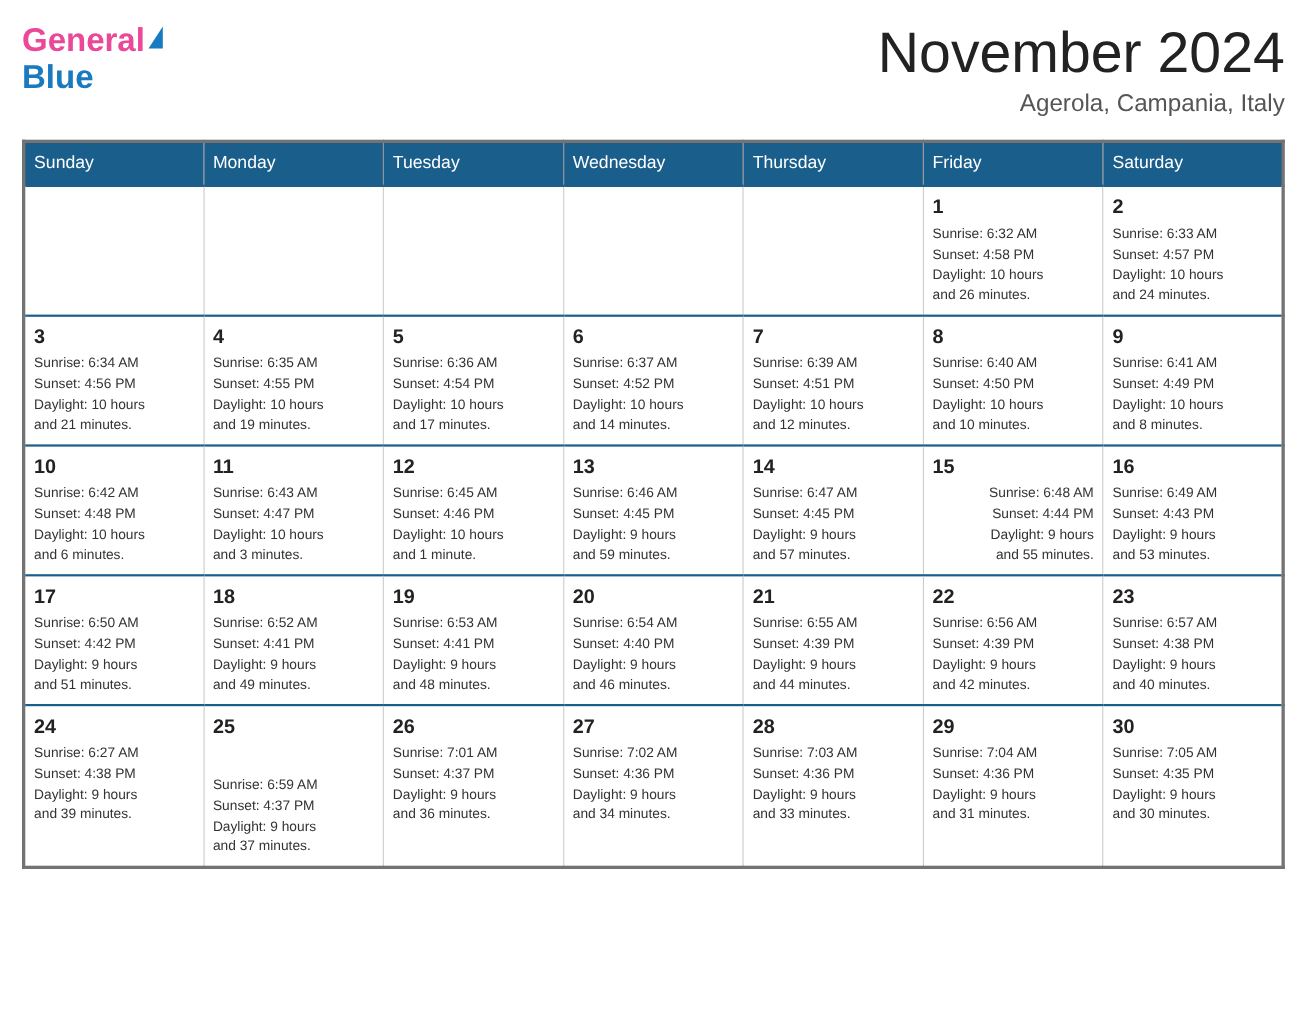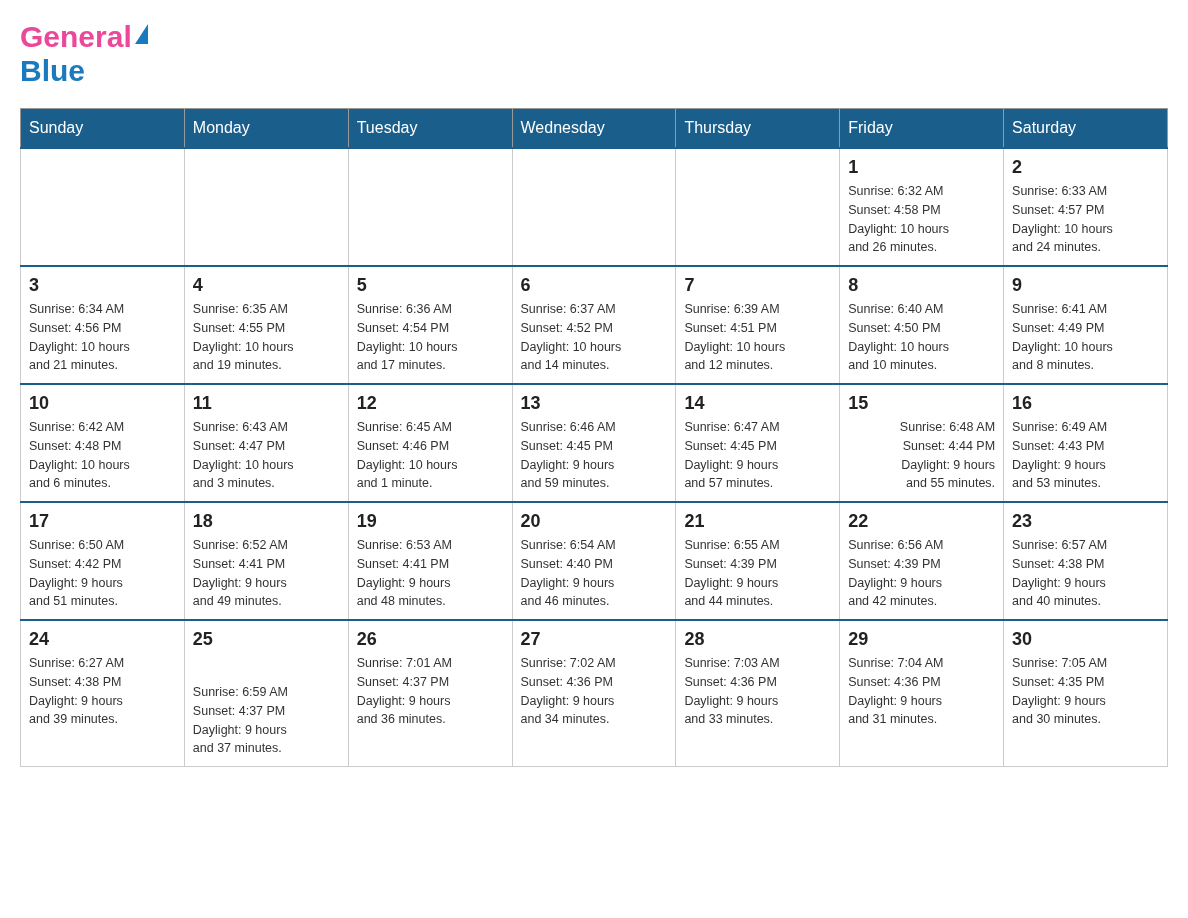--- a/index.html
+++ b/index.html
@@ -31,21 +31,21 @@
       line-height: 1.1;
     }
     .location {
       font-size: 22px;
       color: #555;
       margin-top: 4px;
     }
     .calendar {
       width: 100%;
       border-collapse: collapse;
-      border: 1px solid #737373;
+      border: 3px solid #737373;
     }
     .calendar th {
       background-color: #1a5e8c;
       color: #fff;
       padding: 10px 8px;
       font-size: 16px;
       font-weight: normal;
       text-align: left;
       border: 1px solid #999;
     }
@@ -113,20 +113,24 @@
 <div class="header">
   <div class="logo">
     <div class="logo-row">
       <span class="logo-text-general">General</span>
       <span class="logo-arrow"></span>
     </div>
     <div>
       <span class="logo-text-blue">Blue</span>
     </div>
   </div>
+  <div class="title-block">
+    <div class="month-title">November 2024</div>
+    <div class="location">Agerola, Campania, Italy</div>
+  </div>
 </div>
 
 <table class="calendar">
   <thead>
     <tr>
     <th>Sunday</th>
         <th>Monday</th>
         <th>Tuesday</th>
         <th>Wednesday</th>
         <th>Thursday</th>

